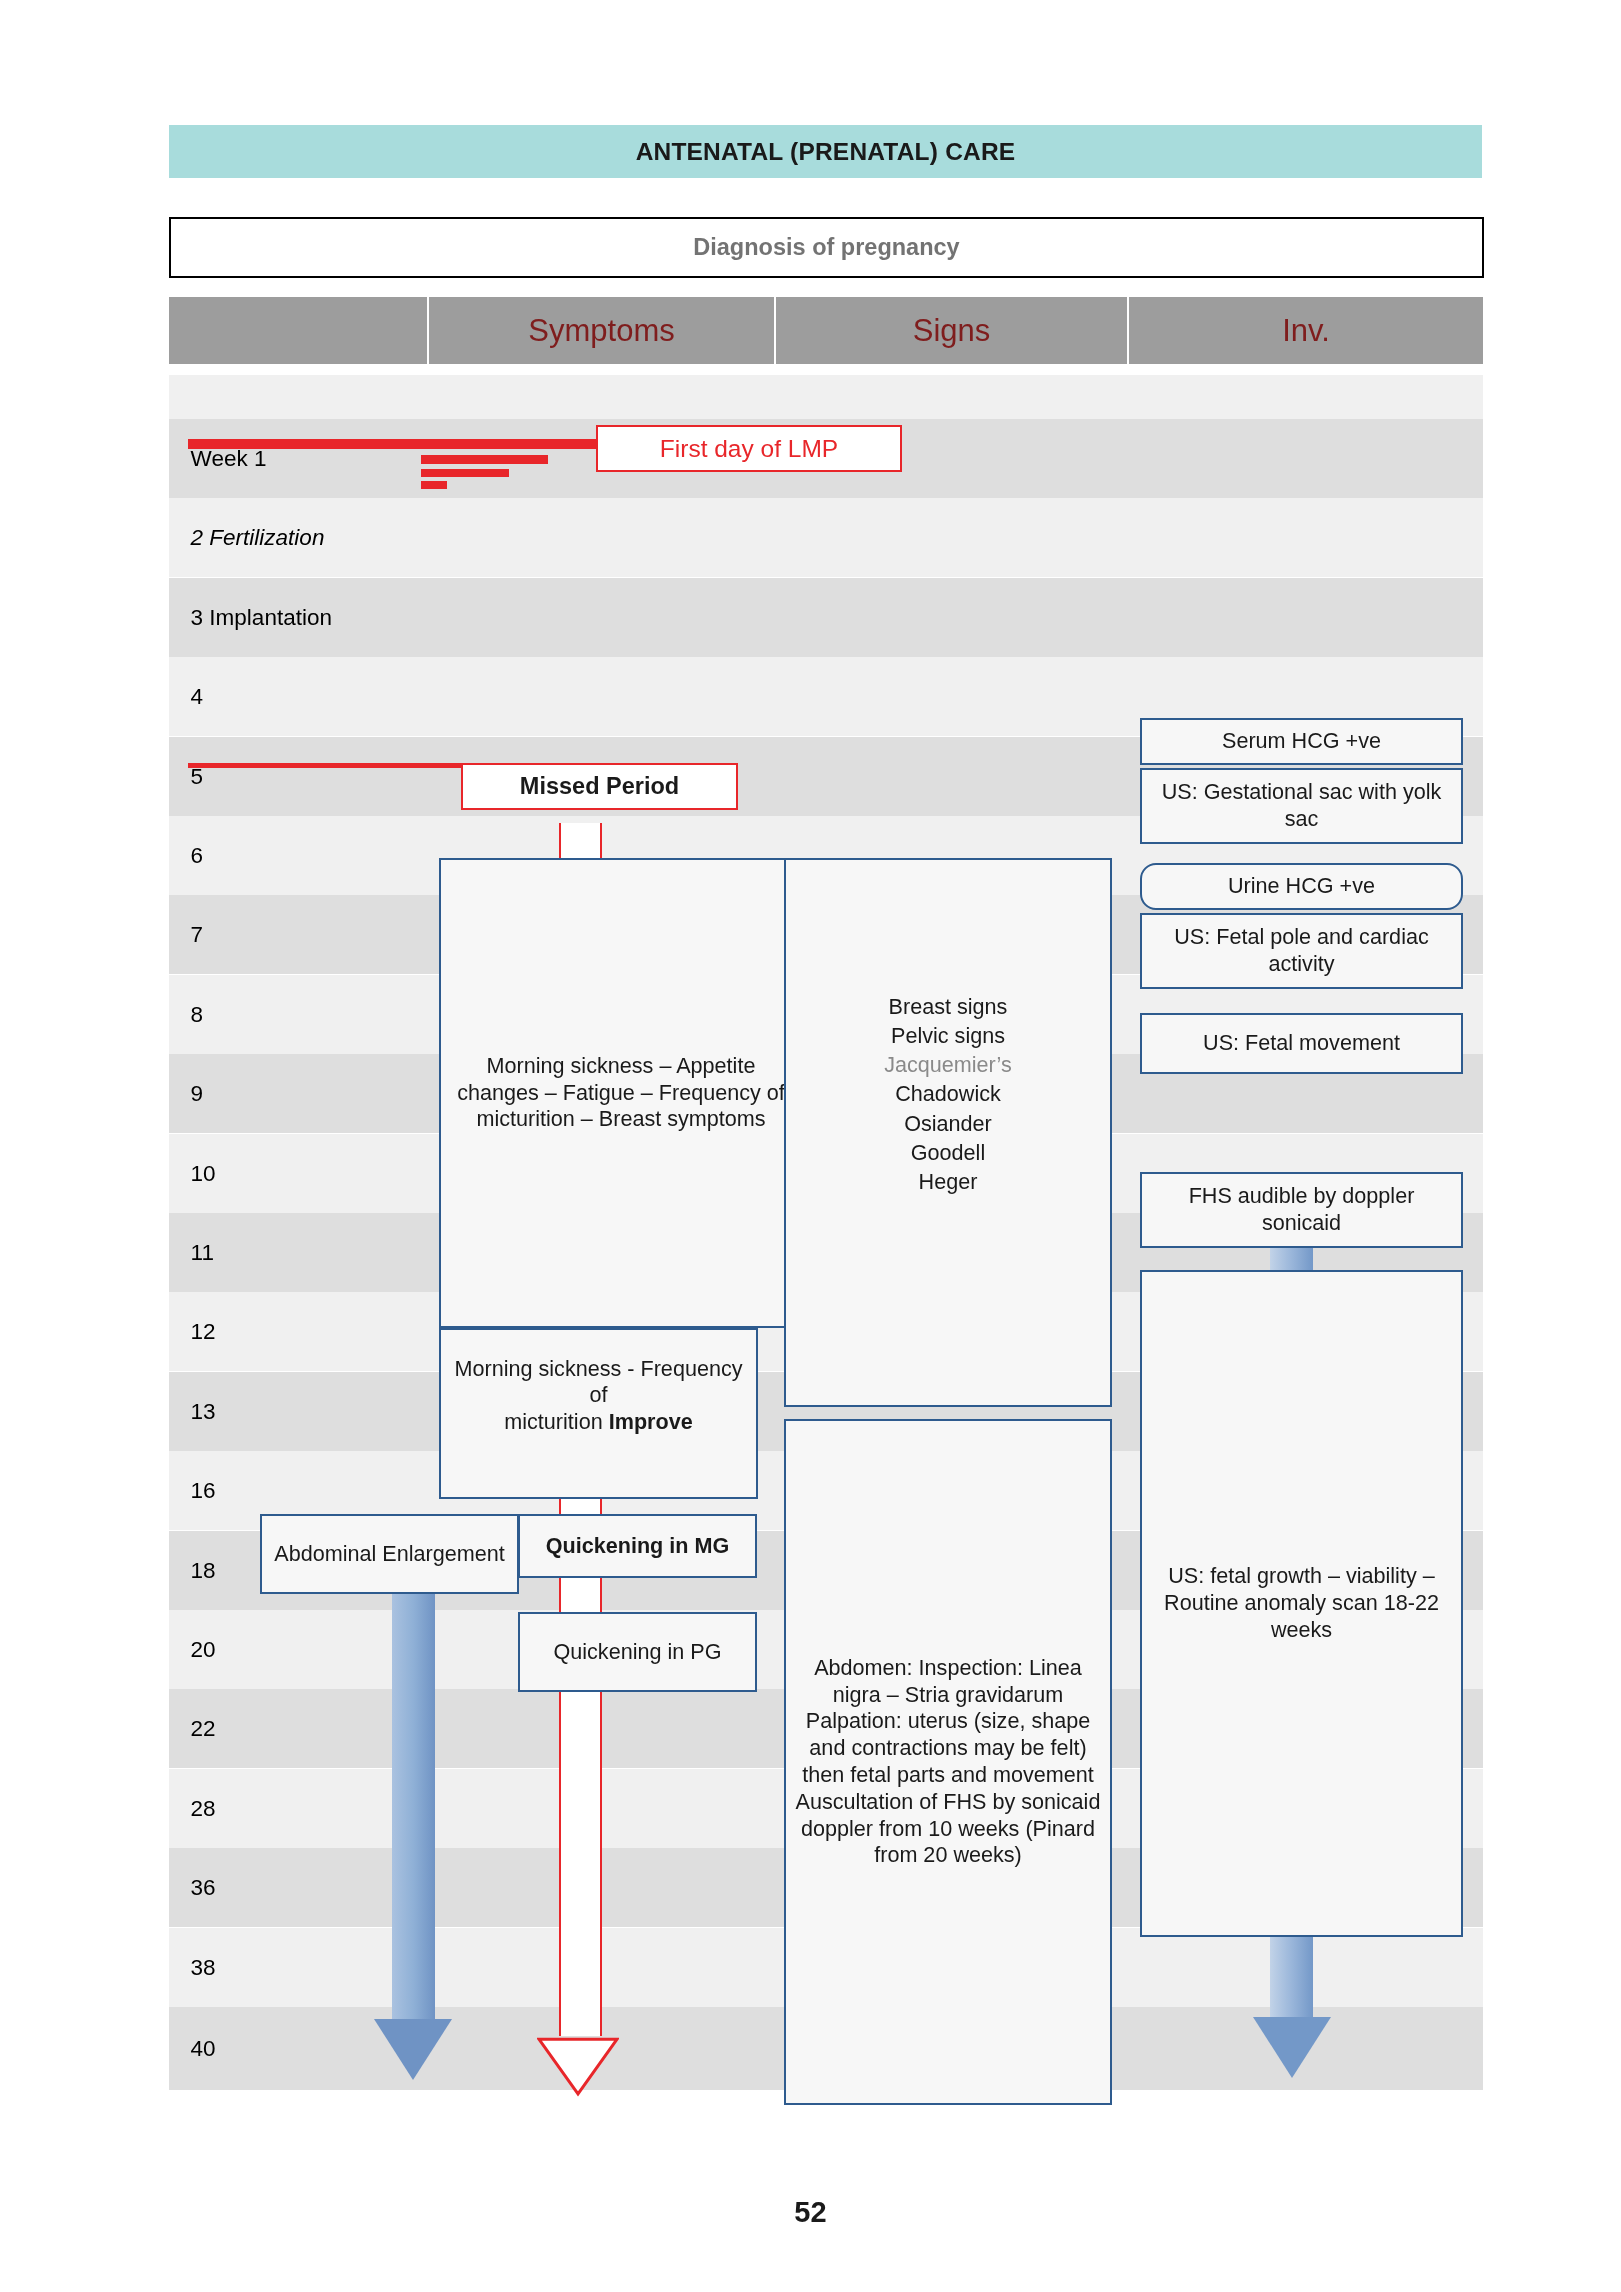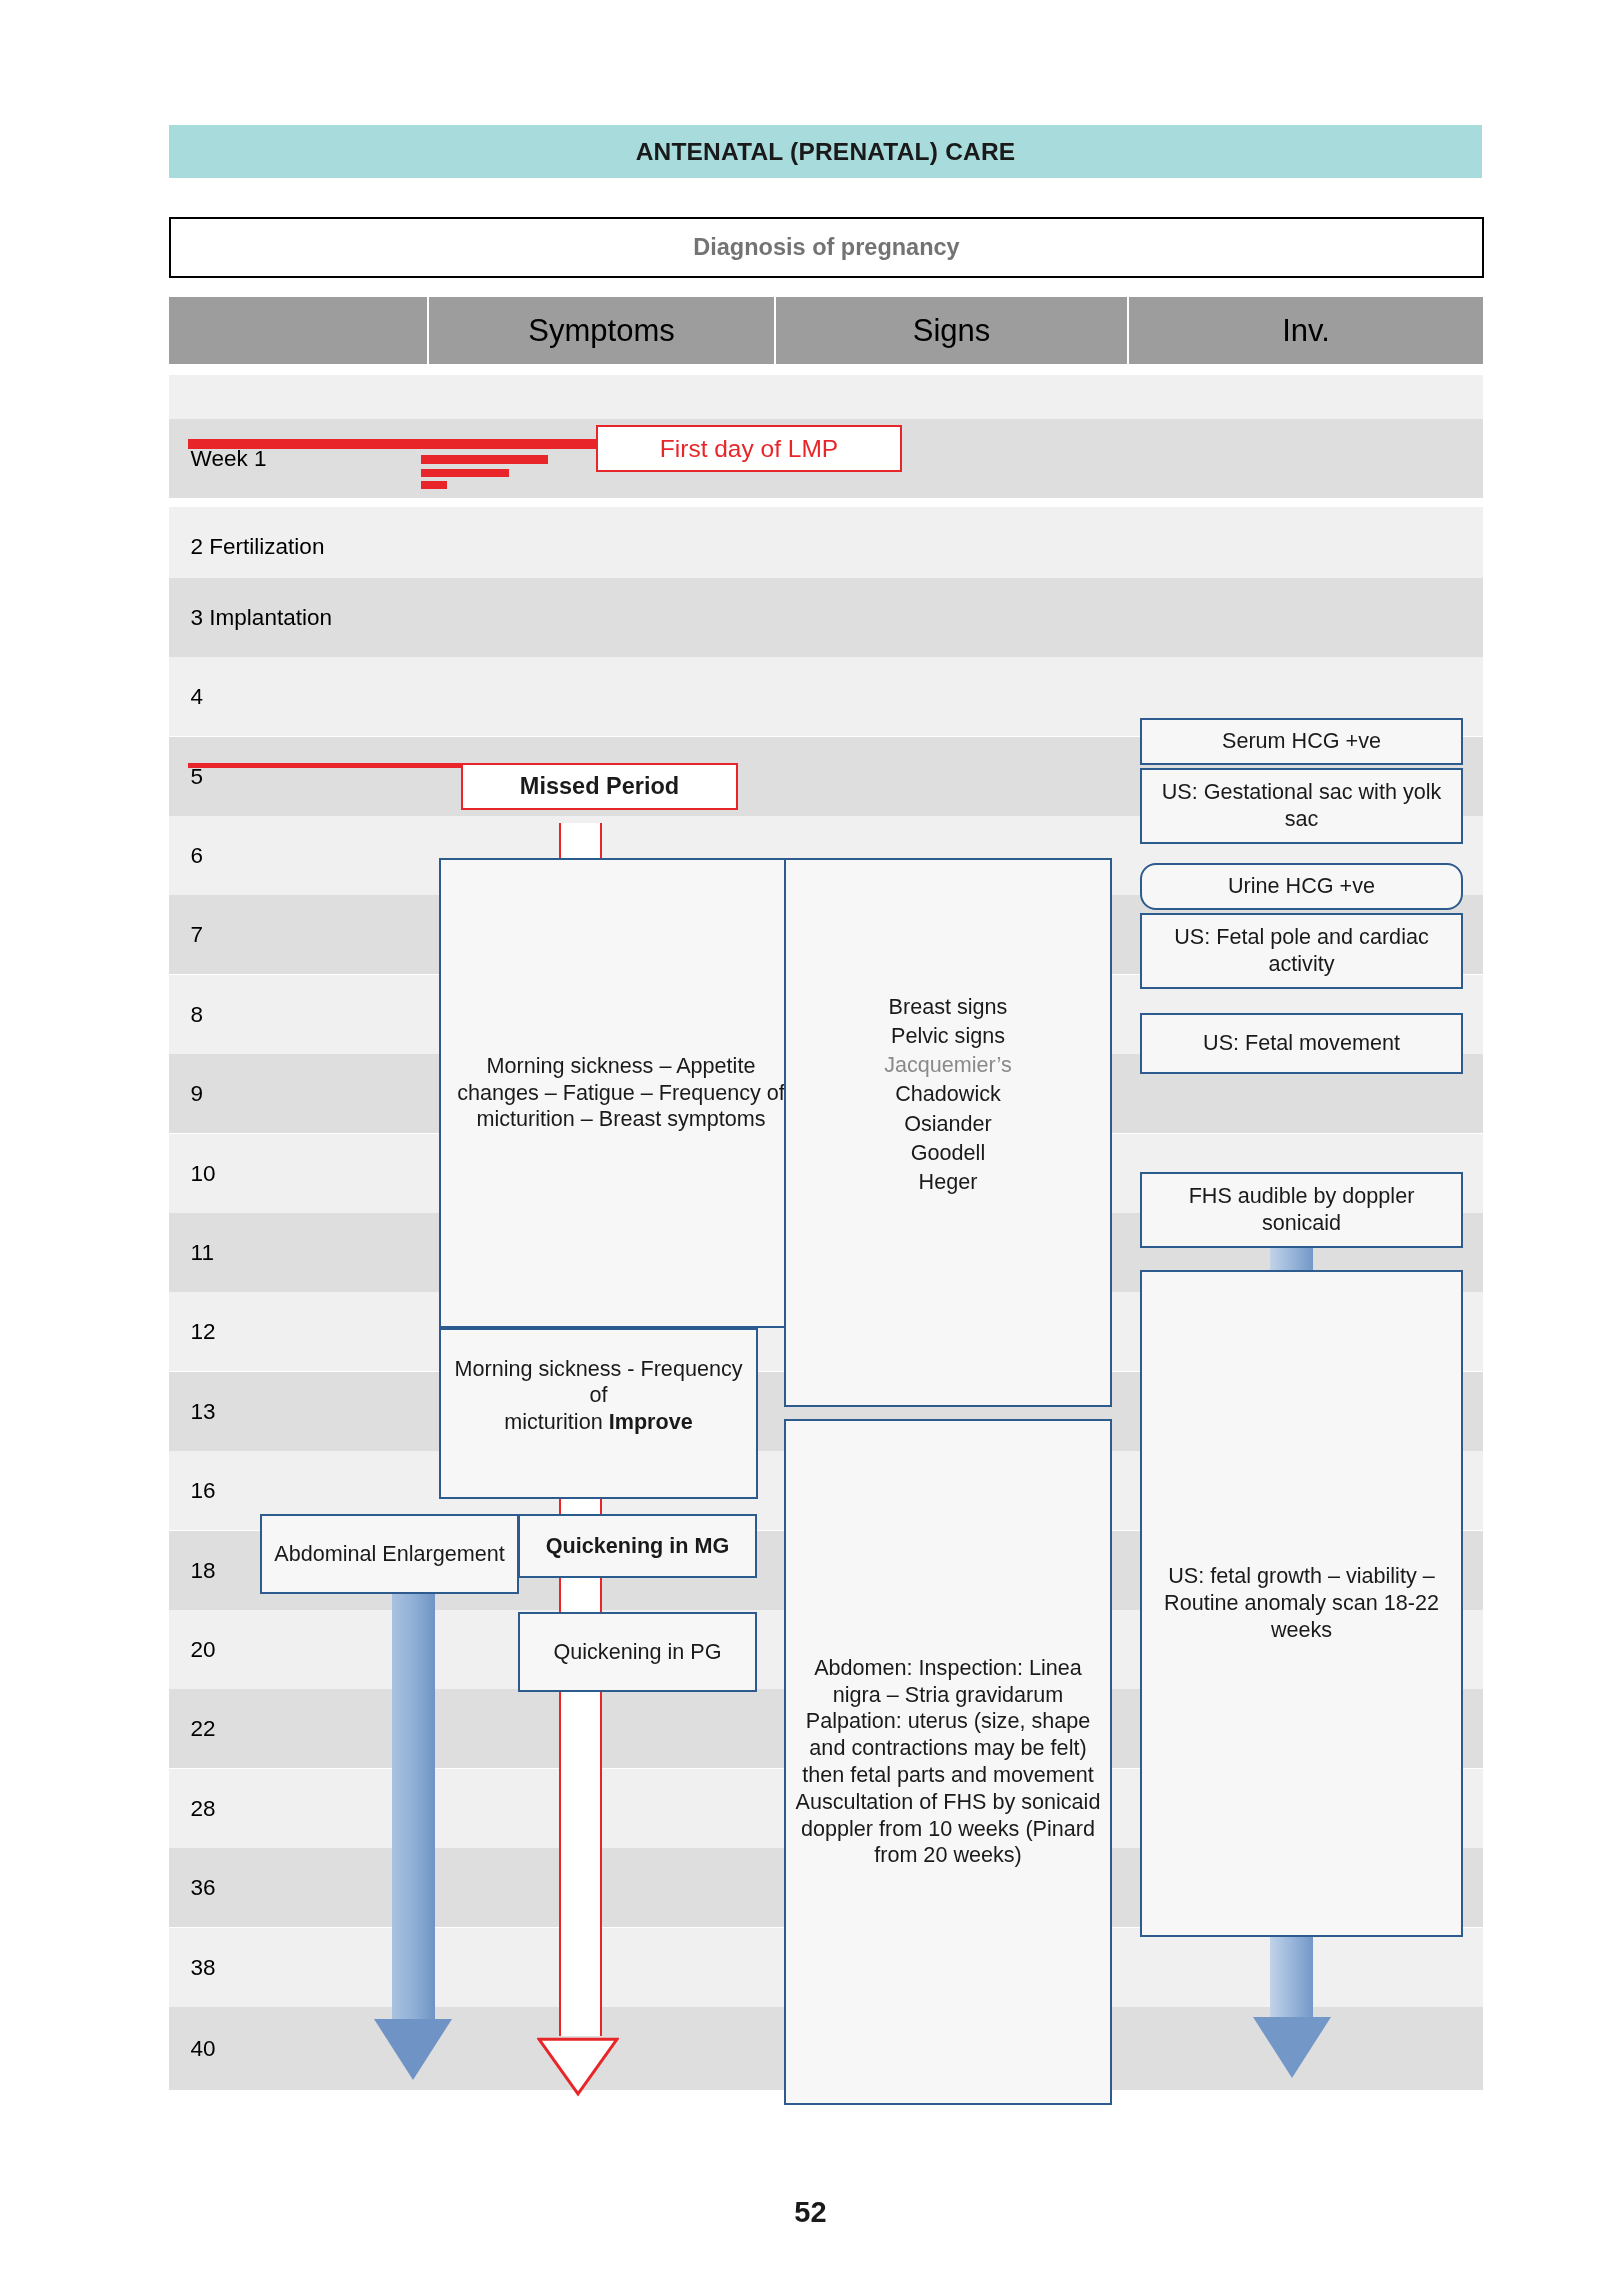--- a/index.html
+++ b/index.html
@@ -61,21 +61,21 @@
     left: 169px;
     top: 297px;
     width: 1313px;
     height: 67px;
   }
   .hdr {
     position: absolute;
     top: 0;
     height: 67px;
     background: #9d9d9d;
-    color: #000000;
+    color: #7f1d1d;
     display: flex;
     align-items: center;
     justify-content: center;
     font-size: 31px;
     border-right: 2.9px solid #ffffff;
     box-sizing: border-box;
   }
   .hdr-0 { left: 0px;   width: 260px; }
   .hdr-1 { left: 260px; width: 347px; }
   .hdr-2 { left: 607px; width: 353px; }
@@ -211,21 +211,21 @@
 
     <div class="row shade" style="top:44px;height:79px;">
       <div class="cell cell-0">
           <span class="weeklabel">Week 1</span>
         </div>
       <div class="cell cell-1"></div>
       <div class="cell cell-2"></div>
       <div class="cell cell-3"></div>
     </div>
 
-    <div class="row light" style="top:132px;height:79px;">
+    <div class="row light" style="top:123px;height:79px;font-style:italic;">
       <div class="cell cell-0">
           <span class="weeklabel">2 Fertilization</span>
         </div>
       <div class="cell cell-1"></div>
       <div class="cell cell-2"></div>
       <div class="cell cell-3"></div>
     </div>
 
     <div class="row shade" style="top:203px;height:79px;">
       <div class="cell cell-0">

